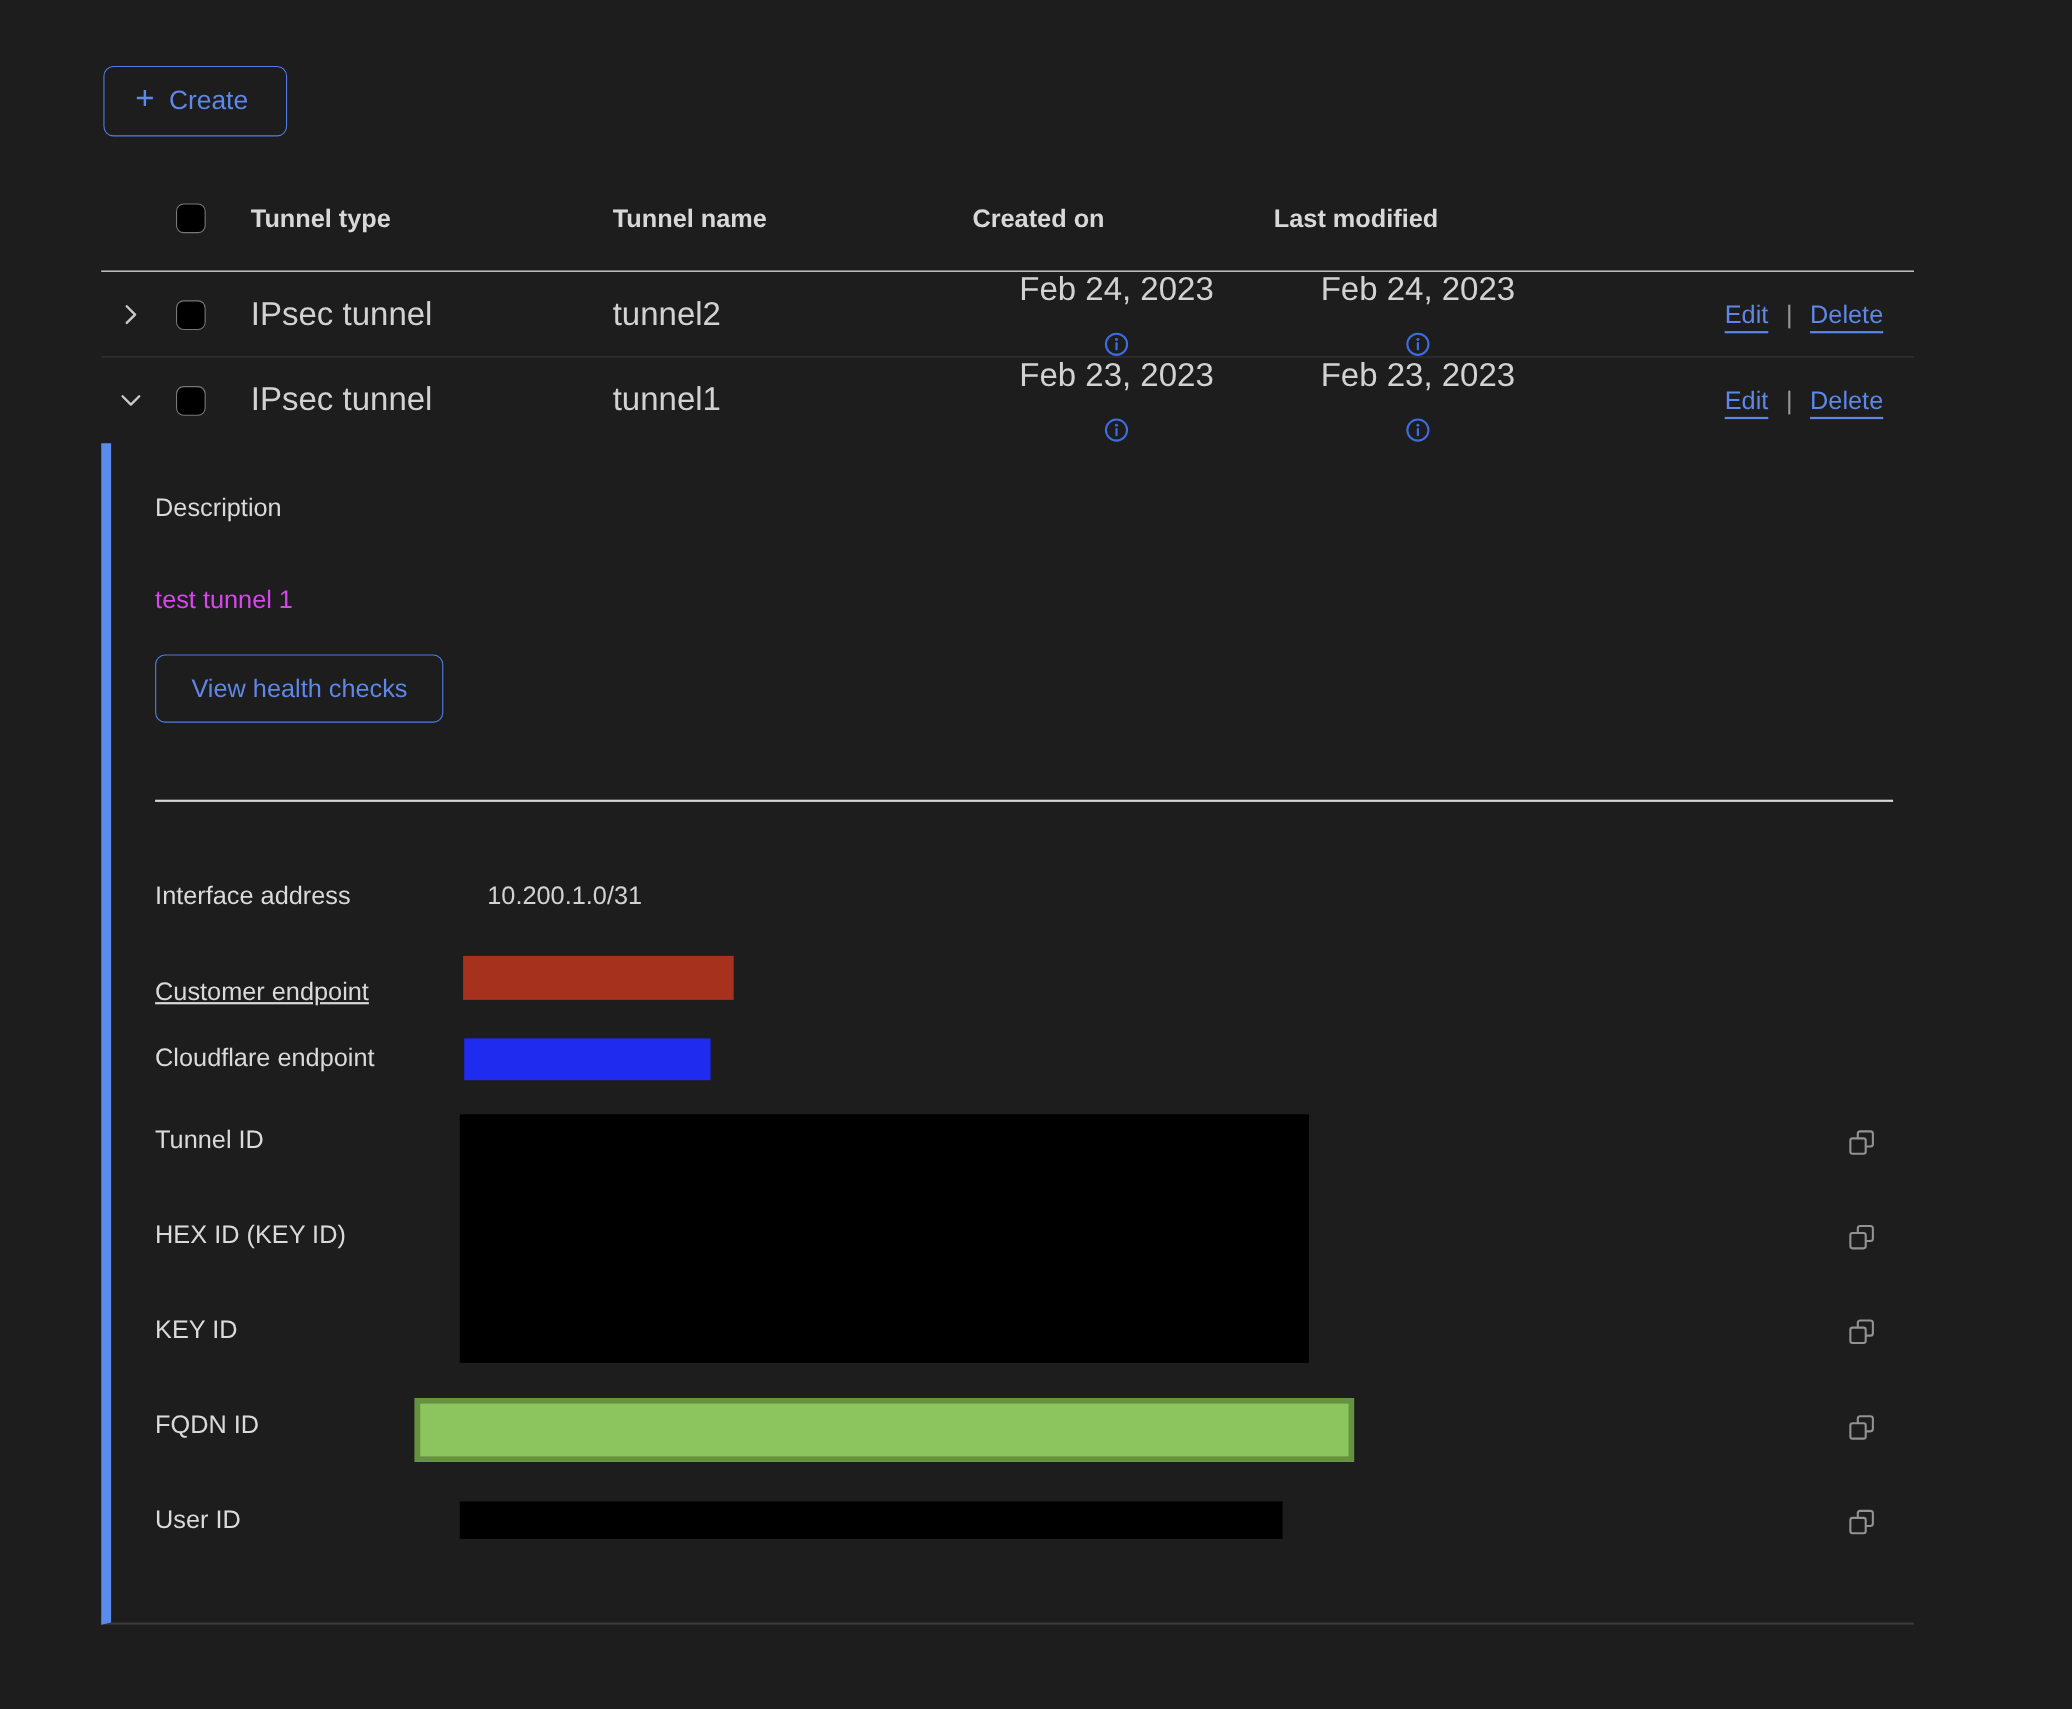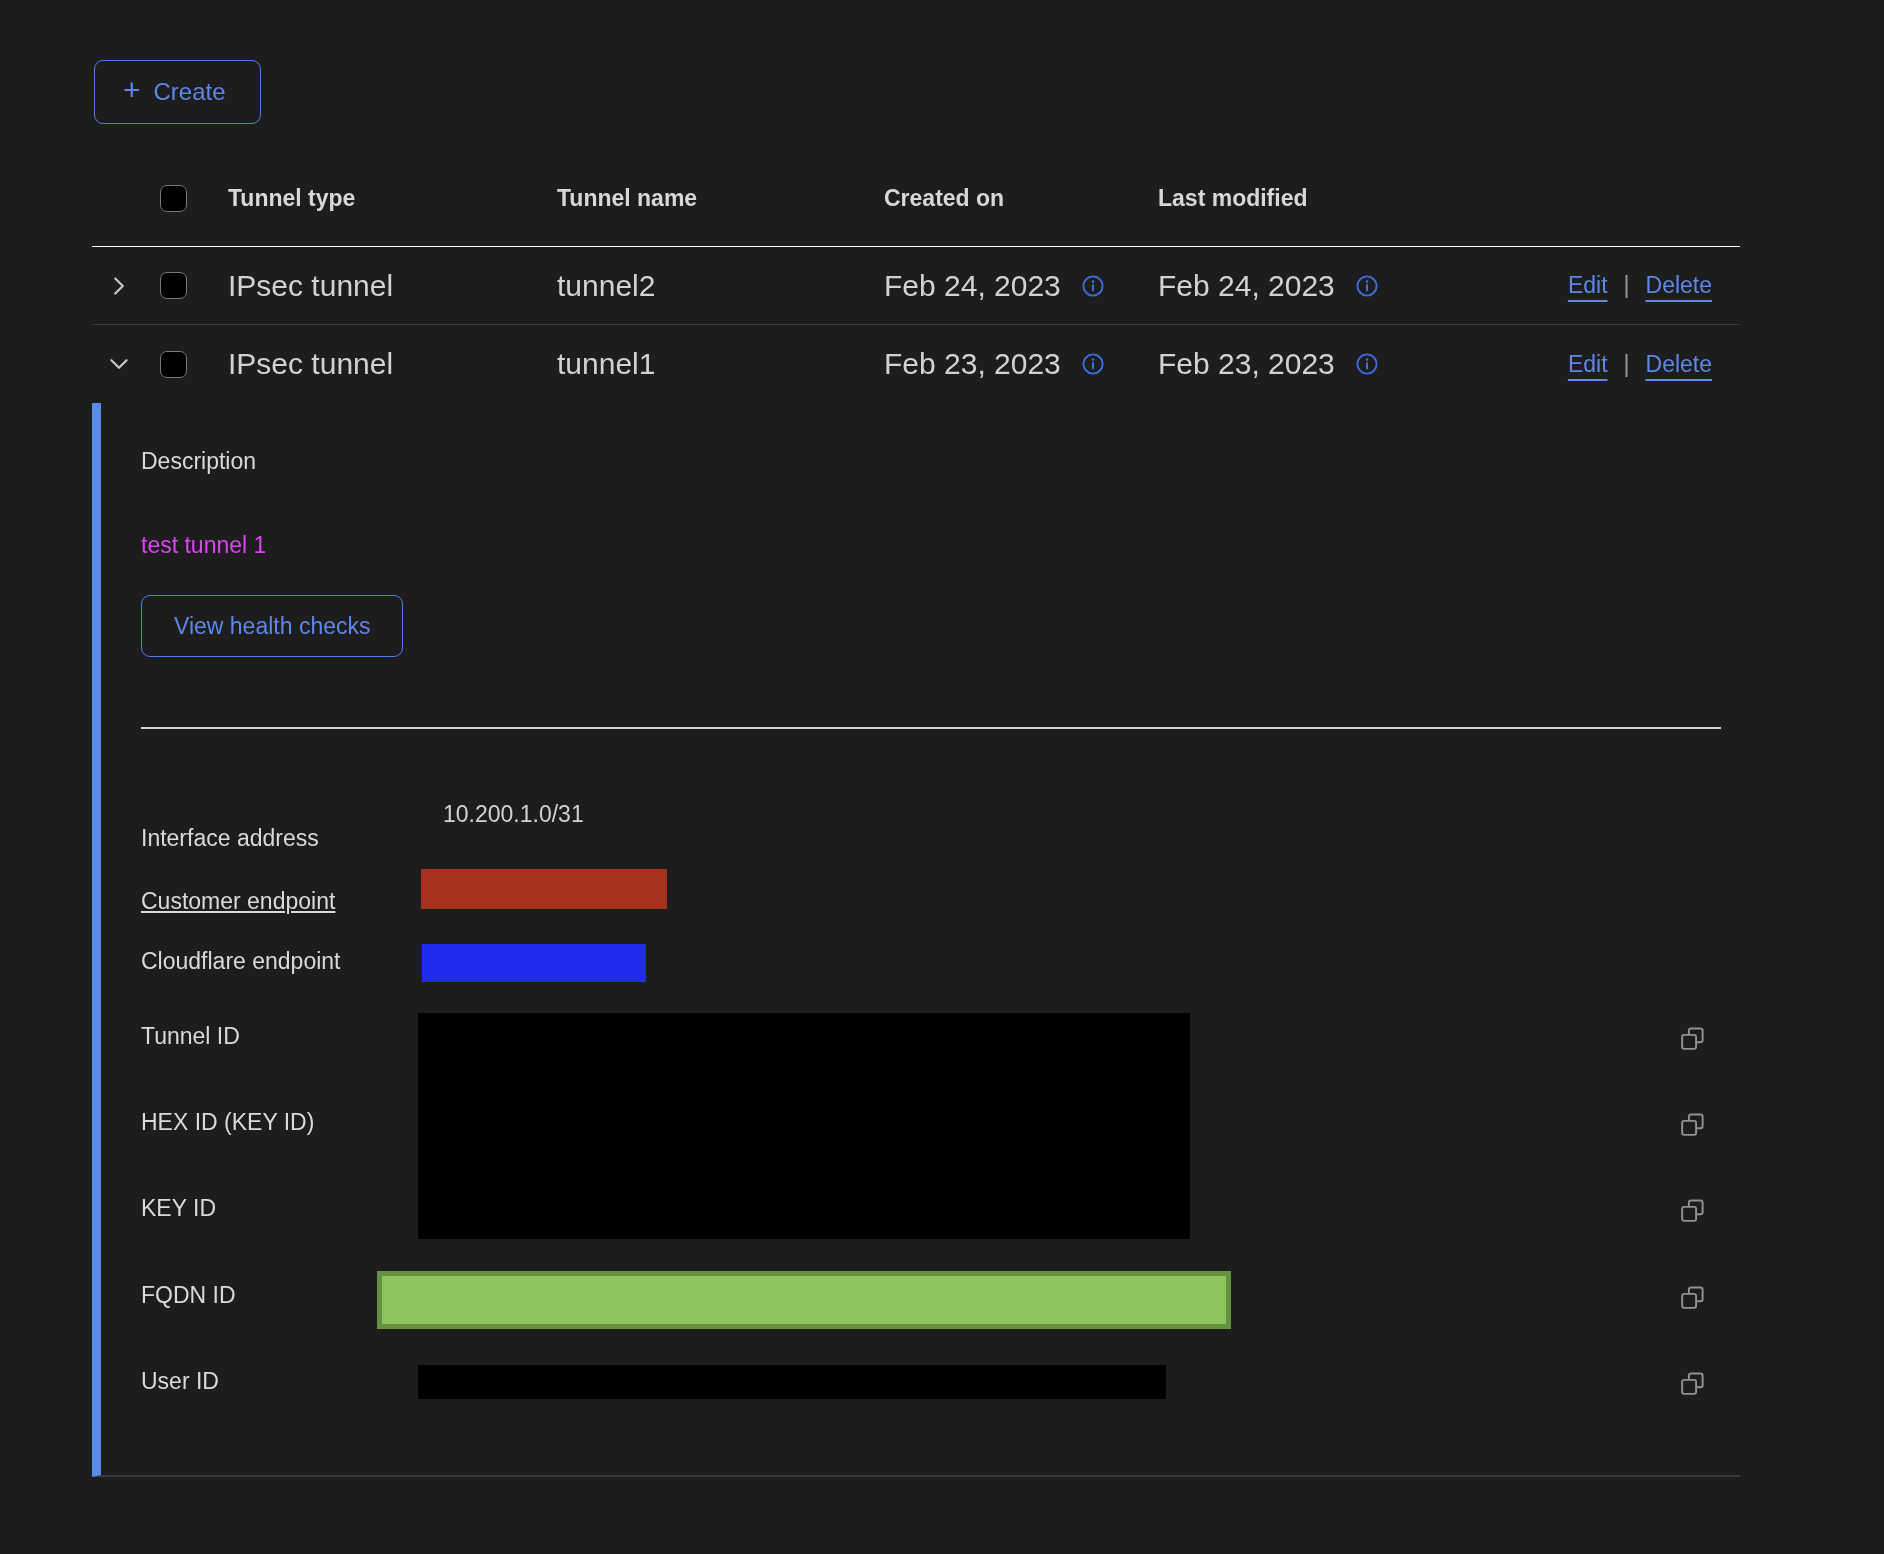--- a/index.html
+++ b/index.html
@@ -24,21 +24,21 @@
     align-items:center;
   }
   .thead { height:97px; border-bottom:1px solid #ffffff; }
   .thead .cell { font-size:23px; font-weight:700; color:#d8d8d8; }
   .tbody-row { height:78px; border-bottom:1px solid #39393b; }
   .tbody-row.expanded { border-bottom:none; }
   .cell { padding-left:12px; font-size:30px; color:#d2d2d2; }
   .cell.chev { padding-left:14px; }
   .cell.actions { display:flex; justify-content:flex-end; align-items:center;
                   gap:16px; padding-right:28px; font-size:23px; }
-  .date-cell { display:flex; align-items:center; gap:20px; }
+  .date-cell { display:flex; align-items:center; gap:20px;flex-direction:column; }
 
   .checkbox { width:27px; height:27px; border:1.6px solid #787879; border-radius:7px;
               background:#000; margin-left:12px; cursor:pointer; }
   .chevron { width:26px; height:26px; cursor:pointer; display:block; }
   .link { color:#5e87e8; text-decoration:underline; text-underline-offset:7px;
           text-decoration-thickness:1.5px; cursor:pointer; }
   .pipe { color:#9a9a9b; text-decoration:none; cursor:default; }
   .info-ic { width:24px; height:24px; cursor:pointer; display:block; }
 
   
@@ -165,21 +165,21 @@
         <div class="abs lbl" style="left:40px; top:45px; font-weight:500;">Description</div>
 
         <div class="abs lbl muted" style="left:40px; top:129px;">test tunnel 1</div>
 
         <button class="btn-outline health-btn abs" style="left:40px; top:192px;">
           <span>View health checks</span>
         </button>
 
         <div class="abs hdivider" style="left:40px; top:324px; width:1580px;"></div>
 
-        <div class="abs lbl" style="left:40px; top:398px;margin-top:24px;">Interface address</div>
+        <div class="abs lbl" style="left:40px; top:398px;">Interface address</div>
         <div class="abs val" style="left:342px; top:398px;">10.200.1.0/31</div>
 
         <div class="abs lbl" style="left:40px; top:485px;text-decoration:underline;">Customer endpoint</div>
         <div class="redact red" style="left:320px; top:466px; width:246px; height:40px;"></div>
 
         <div class="abs lbl" style="left:40px; top:545px;">Cloudflare endpoint</div>
         <div class="redact blue" style="left:321px; top:541px; width:224px; height:38px;"></div>
 
         <div class="redact black" style="left:317px; top:610px; width:772px; height:226px;"></div>
 

